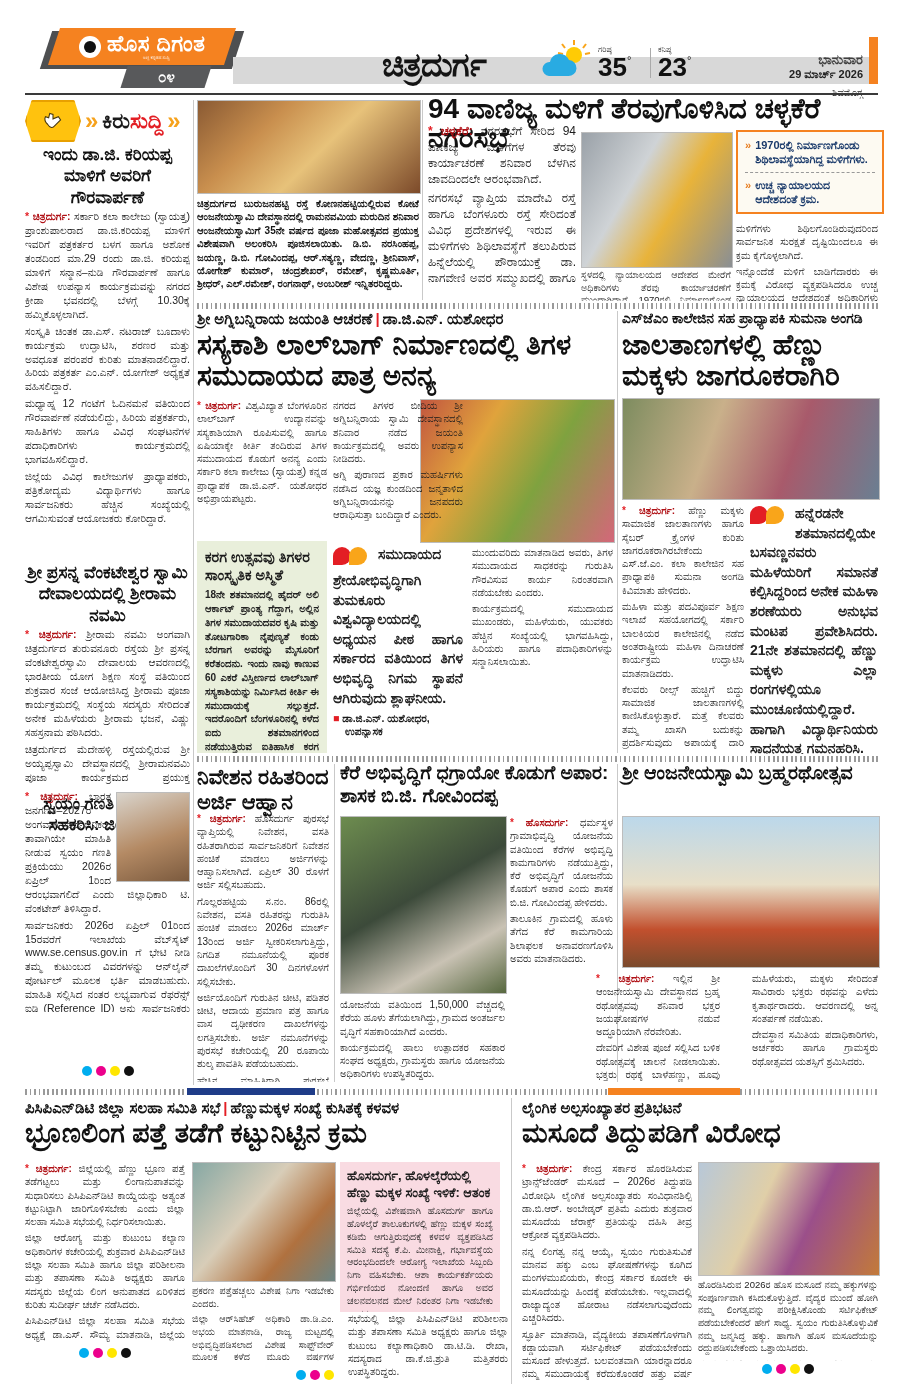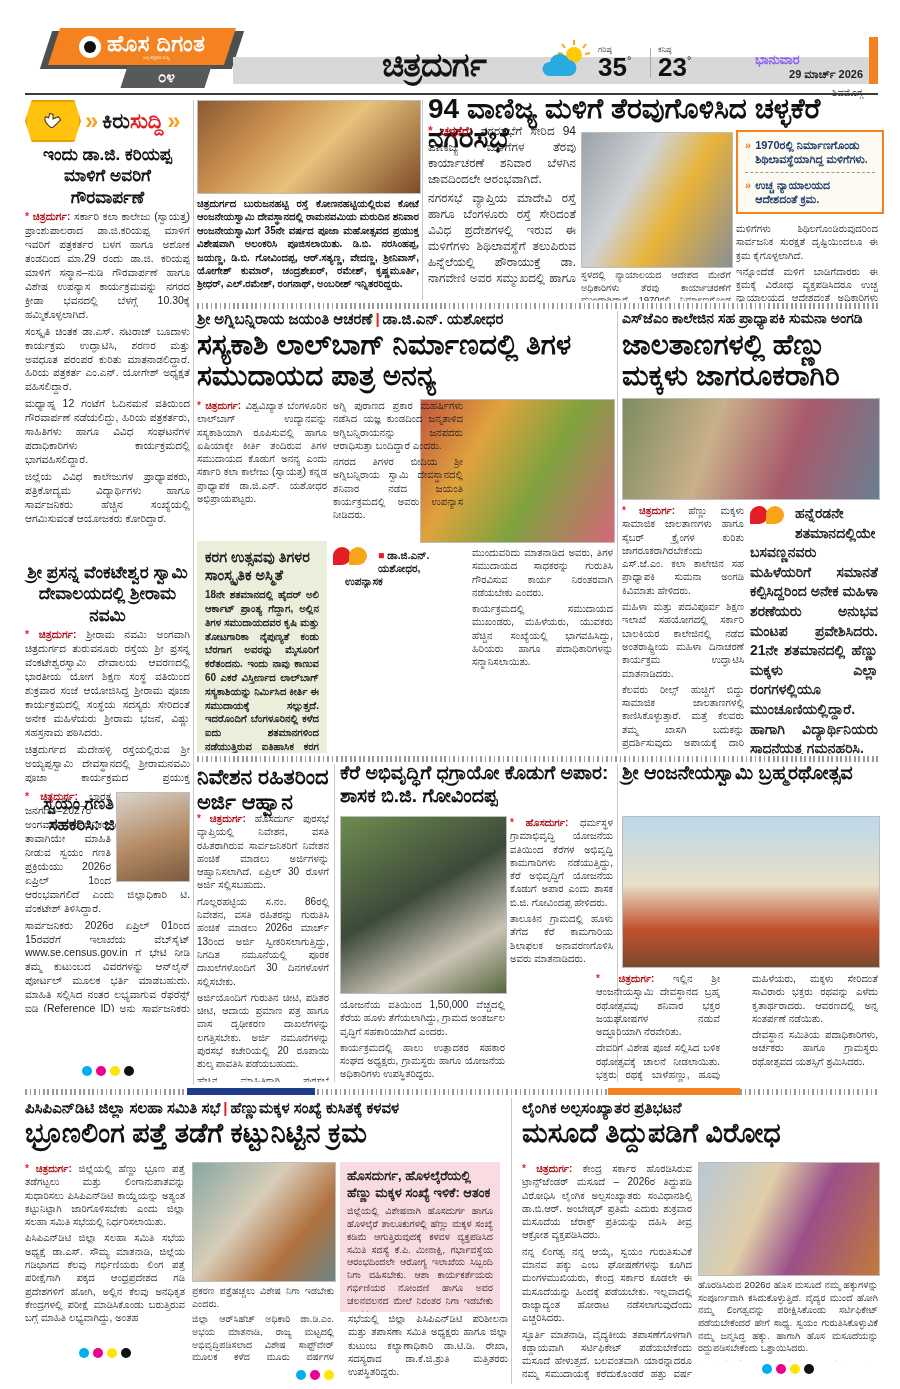--- a/index.html
+++ b/index.html
@@ -15,21 +15,21 @@
   .logo-disc i{display:block;width:12px;height:12px;border-radius:50%;background:#111;}
   .logo-name{color:#fff;font-weight:bold;font-size:22px;line-height:1;letter-spacing:.5px;}
   .logo-tag{color:#fff;font-size:4.5px;text-align:center;}
   .slab-page{background:#58595b;display:flex;align-items:center;justify-content:center;}
   .page-no{transform:skewX(18deg);color:#fff;font-weight:bold;font-size:15px;}
   .hbar{background:#d8d8d8;}
   .ed-title{font-weight:bold;font-size:33px;color:#141414;letter-spacing:-1px;}
   .wlab{font-size:8px;color:#333;display:block;line-height:1;}
   .wnum{font-size:26px;font-weight:bold;line-height:1;color:#111;}
   .wdeg{font-size:11px;vertical-align:top;}
-  .day{color:#8b5cf6;font-weight:bold;font-size:13px;}
+  .day{color:#404040;font-weight:bold;font-size:13px;text-align:right;}
   .date{font-size:11px;font-weight:bold;color:#222;text-align:right;}
   .pcity{font-size:10px;color:#222;text-align:right;}
   .orangebar{background:#f58220;}
   
   .hrule{background:#3a3a3a;}
   .vrule{background:#c9c9c9;width:1px;}
   .dotline{background:repeating-linear-gradient(90deg,#9a9a9a 0 1.5px,transparent 1.5px 4.5px);height:6px;}
   .seg-blue{background:#1f3c88;height:7px;}
   .seg-orange{background:#f58220;height:7px;}
   
@@ -220,28 +220,29 @@
   <div class="abs headline" style="left:197px;top:330px;width:416px;font-size:28px;line-height:1.1;">ಸಸ್ಯಕಾಶಿ ಲಾಲ್‌ಬಾಗ್ ನಿರ್ಮಾಣದಲ್ಲಿ ತಿಗಳ ಸಮುದಾಯದ ಪಾತ್ರ ಅನನ್ಯ</div>
   <div class="abs photo ph-pooja" style="left:420px;top:399px;width:193px;height:142px;"></div>
   <div class="abs body-text" style="left:197px;top:399px;width:130px;height:138px;font-size:10px;">
     <p><span class="dl">ಚಿತ್ರದುರ್ಗ:</span> <span>ವಿಶ್ವವಿಖ್ಯಾತ ಬೆಂಗಳೂರಿನ ಲಾಲ್‌ಬಾಗ್ ಉದ್ಯಾನವನ್ನು ಸಸ್ಯಕಾಶಿಯಾಗಿ ರೂಪಿಸುವಲ್ಲಿ ಹಾಗೂ ಏಷಿಯಾಕ್ಕೇ ಕೀರ್ತಿ ತಂದಿರುವ ತಿಗಳ ಸಮುದಾಯದ ಕೊಡುಗೆ ಅನನ್ಯ ಎಂದು ಸರ್ಕಾರಿ ಕಲಾ ಕಾಲೇಜು (ಸ್ವಾಯತ್ತ) ಕನ್ನಡ ಪ್ರಾಧ್ಯಾಪಕ ಡಾ.ಜಿ.ಎನ್. ಯಶೋಧರ ಅಭಿಪ್ರಾಯಪಟ್ಟರು.</span></p>
   </div>
   <div class="abs greenbox" style="left:197px;top:541px;width:114px;height:198px;">
     <div class="gtitle">ಕರಗ ಉತ್ಸವವು ತಿಗಳರ ಸಾಂಸ್ಕೃತಿಕ ಅಸ್ಮಿತೆ</div>
     <div class="gbody">18ನೇ ಶತಮಾನದಲ್ಲಿ ಹೈದರ್ ಅಲಿ ಆರ್ಕಾಟ್ ಪ್ರಾಂತ್ಯ ಗೆದ್ದಾಗ, ಅಲ್ಲಿನ ತಿಗಳ ಸಮುದಾಯದವರ ಕೃಷಿ ಮತ್ತು ತೋಟಗಾರಿಕಾ ನೈಪುಣ್ಯತೆ ಕಂಡು ಬೆರಗಾಗ ಅವರನ್ನು ಮೈಸೂರಿಗೆ ಕರೆತಂದನು. ಇಂದು ನಾವು ಕಾಣುವ 60 ಎಕರೆ ವಿಸ್ತೀರ್ಣದ ಲಾಲ್‌ಬಾಗ್ ಸಸ್ಯಕಾಶಿಯನ್ನು ನಿರ್ಮಿಸಿದ ಕೀರ್ತಿ ಈ ಸಮುದಾಯಕ್ಕೆ ಸಲ್ಲುತ್ತದೆ. ಇದರೊಂದಿಗೆ ಬೆಂಗಳೂರಿನಲ್ಲಿ ಕಳೆದ ಐದು ಶತಮಾನಗಳಿಂದ ನಡೆಯುತ್ತಿರುವ ಐತಿಹಾಸಿಕ ಕರಗ ಉತ್ಸವವು ತಿಗಳ ಸಮುದಾಯದ ಸಾಂಸ್ಕೃತಿಕ ಅಸ್ಮಿತೆಯಾಗಿದೆ ಎಂದು ಹೇಳಿದರು.</div>
   </div>
   <div class="abs body-text" style="left:333px;top:399px;width:130px;height:138px;font-size:10px;">
+    <p>ನಗರದ ತಿಗಳರ ಬೀದಿಯ ಶ್ರೀ ಅಗ್ನಿಬನ್ನಿರಾಯ ಸ್ವಾಮಿ ದೇವಸ್ಥಾನದಲ್ಲಿ ಶನಿವಾರ ನಡೆದ ಜಯಂತಿ ಕಾರ್ಯಕ್ರಮದಲ್ಲಿ ಅವರು ಉಪನ್ಯಾಸ ನೀಡಿದರು.</p>
     <p>ಅಗ್ನಿ ಪುರಾಣದ ಪ್ರಕಾರ ಮಹರ್ಷಿಗಳು ನಡೆಸಿದ ಯಜ್ಞ ಕುಂಡದಿಂದ ಜನ್ಮತಾಳಿದ ಅಗ್ನಿಬನ್ನಿರಾಯನನ್ನು ಜನಪದರು ಆರಾಧಿಸುತ್ತಾ ಬಂದಿದ್ದಾರೆ ಎಂದರು.</p>
-    <p>ನಗರದ ತಿಗಳರ ಬೀದಿಯ ಶ್ರೀ ಅಗ್ನಿಬನ್ನಿರಾಯ ಸ್ವಾಮಿ ದೇವಸ್ಥಾನದಲ್ಲಿ ಶನಿವಾರ ನಡೆದ ಜಯಂತಿ ಕಾರ್ಯಕ್ರಮದಲ್ಲಿ ಅವರು ಉಪನ್ಯಾಸ ನೀಡಿದರು.</p>
   </div>
   <div class="abs quote" style="left:333px;top:545px;width:130px;">
     <span class="qicon">
         <span class="qmark q1"></span>
         <span class="qmark q2"></span>
       </span>
+    <div class="qtext">ಸಮುದಾಯದ ಶ್ರೇಯೋಭಿವೃದ್ಧಿಗಾಗಿ ತುಮಕೂರು ವಿಶ್ವವಿದ್ಯಾಲಯದಲ್ಲಿ ಅಧ್ಯಯನ ಪೀಠ ಹಾಗೂ ಸರ್ಕಾರದ ವತಿಯಿಂದ ತಿಗಳ ಅಭಿವೃದ್ಧಿ ನಿಗಮ ಸ್ಥಾಪನೆ ಆಗಿರುವುದು ಶ್ಲಾಘನೀಯ.</div>
     <div class="qattr"><span class="sq">■</span> <span>ಡಾ.ಜಿ.ಎನ್. ಯಶೋಧರ,</span><br><span style="padding-left:12px;">ಉಪನ್ಯಾಸಕ</span></div>
   </div>
   <div class="abs body-text" style="left:472px;top:546px;width:141px;height:205px;font-size:10px;">
     <p>ಮುಂದುವರಿದು ಮಾತನಾಡಿದ ಅವರು, ತಿಗಳ ಸಮುದಾಯದ ಸಾಧಕರನ್ನು ಗುರುತಿಸಿ ಗೌರವಿಸುವ ಕಾರ್ಯ ನಿರಂತರವಾಗಿ ನಡೆಯಬೇಕು ಎಂದರು.</p>
     <p>ಕಾರ್ಯಕ್ರಮದಲ್ಲಿ ಸಮುದಾಯದ ಮುಖಂಡರು, ಮಹಿಳೆಯರು, ಯುವಕರು ಹೆಚ್ಚಿನ ಸಂಖ್ಯೆಯಲ್ಲಿ ಭಾಗವಹಿಸಿದ್ದು, ಹಿರಿಯರು ಹಾಗೂ ಪದಾಧಿಕಾರಿಗಳನ್ನು ಸನ್ಮಾನಿಸಲಾಯಿತು.</p>
   </div>
   <div class="abs vrule" style="left:617px;top:311px;height:442px;"></div>
 
   <div class="abs kicker" style="left:622px;top:310px;width:256px;font-size:14px;">ಎಸ್‌ಜೆಎಂ ಕಾಲೇಜಿನ ಸಹ ಪ್ರಾಧ್ಯಾಪಕಿ ಸುಮನಾ ಅಂಗಡಿ</div>
   <div class="abs headline" style="left:622px;top:330px;width:256px;font-size:28px;line-height:1.1;">ಜಾಲತಾಣಗಳಲ್ಲಿ ಹೆಣ್ಣು ಮಕ್ಕಳು ಜಾಗರೂಕರಾಗಿರಿ</div>
@@ -303,20 +304,21 @@
   <div class="abs dotline" style="left:25px;top:1089px;width:853px;"></div>
   <div class="abs seg-blue" style="left:187px;top:1088px;width:128px;"></div>
   <div class="abs seg-orange" style="left:608px;top:1088px;width:132px;"></div>
 
   <div class="abs headline" style="left:25px;top:1119px;width:478px;font-size:27px;line-height:1.05;">ಭ್ರೂಣಲಿಂಗ ಪತ್ತೆ ತಡೆಗೆ ಕಟ್ಟುನಿಟ್ಟಿನ ಕ್ರಮ</div>
   <div class="abs kicker" style="left:25px;top:1099px;width:476px;">
     <span>ಪಿಸಿಪಿಎನ್‌ಡಿಟಿ ಜಿಲ್ಲಾ ಸಲಹಾ ಸಮಿತಿ ಸಭೆ</span><span class="pipe">|</span><span>ಹೆಣ್ಣುಮಕ್ಕಳ ಸಂಖ್ಯೆ ಕುಸಿತಕ್ಕೆ ಕಳವಳ</span>
   </div>
   <div class="abs body-text" style="left:25px;top:1162px;width:160px;height:180px;font-size:10px;">
     <p><span class="dl">ಚಿತ್ರದುರ್ಗ:</span> <span>ಜಿಲ್ಲೆಯಲ್ಲಿ ಹೆಣ್ಣು ಭ್ರೂಣ ಪತ್ತೆ ತಡೆಗಟ್ಟಲು ಮತ್ತು ಲಿಂಗಾನುಪಾತವನ್ನು ಸುಧಾರಿಸಲು ಪಿಸಿಪಿಎನ್‌ಡಿಟಿ ಕಾಯ್ದೆಯನ್ನು ಅತ್ಯಂತ ಕಟ್ಟುನಿಟ್ಟಾಗಿ ಜಾರಿಗೊಳಿಸಬೇಕು ಎಂದು ಜಿಲ್ಲಾ ಸಲಹಾ ಸಮಿತಿ ಸಭೆಯಲ್ಲಿ ನಿರ್ಧರಿಸಲಾಯಿತು.</span></p>
+    <p>ಜಿಲ್ಲಾ ಆರೋಗ್ಯ ಮತ್ತು ಕುಟುಂಬ ಕಲ್ಯಾಣ ಅಧಿಕಾರಿಗಳ ಕಚೇರಿಯಲ್ಲಿ ಶುಕ್ರವಾರ ಪಿಸಿಪಿಎನ್‌ಡಿಟಿ ಜಿಲ್ಲಾ ಸಲಹಾ ಸಮಿತಿ ಹಾಗೂ ಜಿಲ್ಲಾ ಪರಿಶೀಲನಾ ಮತ್ತು ತಪಾಸಣಾ ಸಮಿತಿ ಅಧ್ಯಕ್ಷರು ಹಾಗೂ ಸದಸ್ಯರು ಜಿಲ್ಲೆಯ ಲಿಂಗ ಅನುಪಾತದ ಏರಿಳಿತದ ಕುರಿತು ಸುದೀರ್ಘ ಚರ್ಚೆ ನಡೆಸಿದರು.</p>
     <p>ಪಿಸಿಪಿಎನ್‌ಡಿಟಿ ಜಿಲ್ಲಾ ಸಲಹಾ ಸಮಿತಿ ಸಭೆಯ ಅಧ್ಯಕ್ಷೆ ಡಾ.ಎಸ್. ಸೌಮ್ಯ ಮಾತನಾಡಿ, ಜಿಲ್ಲೆಯ ಗಡಿಭಾಗದ ಕೆಲವು ಗರ್ಭಿಣಿಯರು ಲಿಂಗ ಪತ್ತೆ ಪರೀಕ್ಷೆಗಾಗಿ ಪಕ್ಕದ ಆಂಧ್ರಪ್ರದೇಶದ ಗಡಿ ಪ್ರದೇಶಗಳಿಗೆ ಹೋಗಿ, ಅಲ್ಲಿನ ಕೆಲವು ಅನಧಿಕೃತ ಕೇಂದ್ರಗಳಲ್ಲಿ ಪರೀಕ್ಷೆ ಮಾಡಿಸಿಕೊಂಡು ಬರುತ್ತಿರುವ ಬಗ್ಗೆ ಮಾಹಿತಿ ಲಭ್ಯವಾಗಿದ್ದು, ಅಂತಹ</p>
   </div>
   <div class="abs dots center" style="left:25px;top:1348px;width:160px;">
     <span class="dot dc"></span>
       <span class="dot dm"></span>
       <span class="dot dy"></span>
       <span class="dot dk"></span>
   </div>
   <div class="abs photo ph-meeting" style="left:192px;top:1162px;width:142px;height:118px;"></div>
   <div class="abs body-text" style="left:192px;top:1285px;width:142px;height:80px;font-size:9.5px;">

